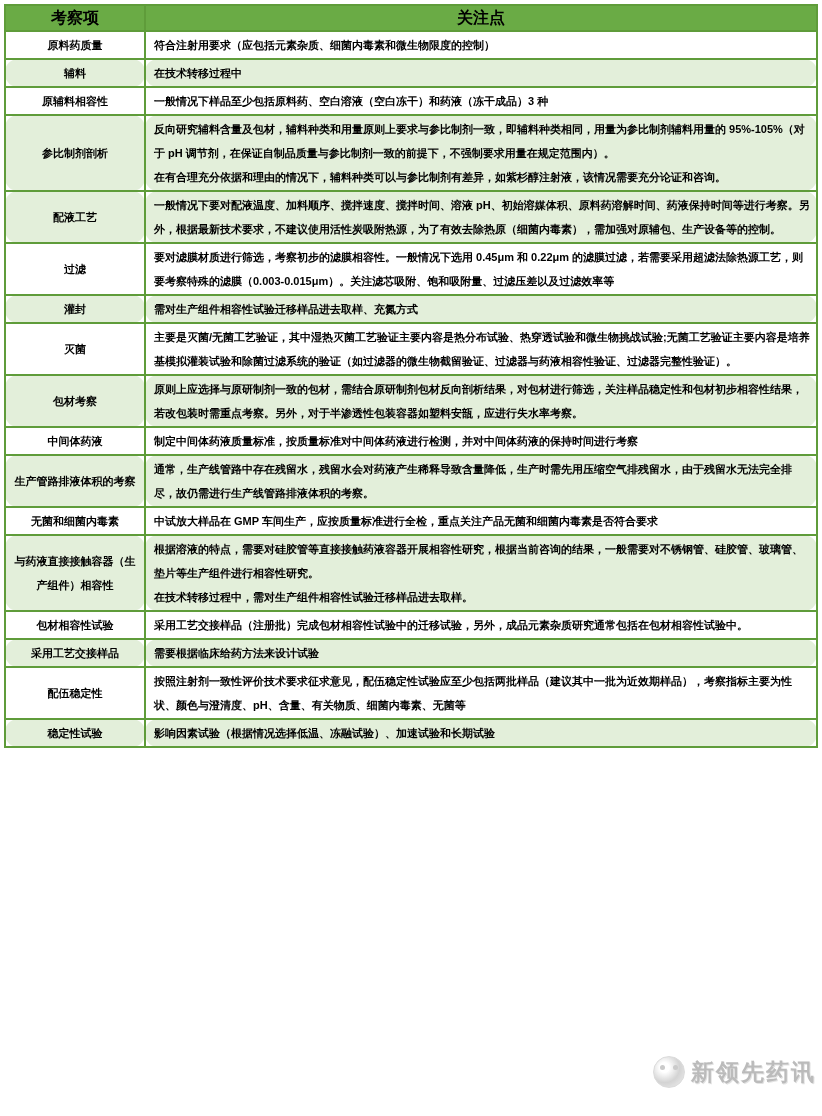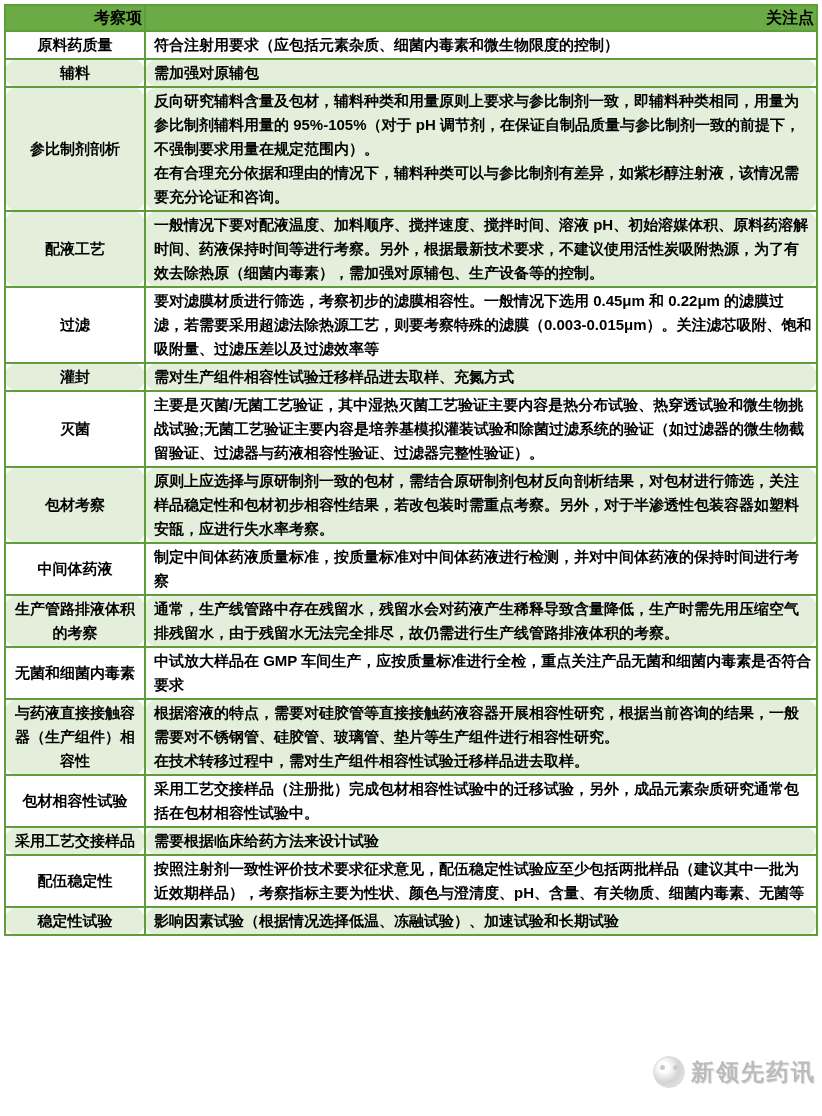--- a/index.html
+++ b/index.html
@@ -18,30 +18,30 @@
   }
   table.insp {
     border-collapse: collapse;
     table-layout: fixed;
     width: 814px;
     margin: 4px 0 0 4px;
     border: 2px solid #5f9c3a;
   }
   table.insp th, table.insp td {
     border: 2px solid #5f9c3a;
-    font-size: 15px;
+    font-size: 11px;
     font-weight: 700;
     color: #000000;
     vertical-align: middle;
   }
   table.insp th {
     background: #6aab45;
     height: 22px;
     font-size: 16px;
-    text-align: right;
+    text-align: center;
     padding: 1px 2px;
   }
   col.c-item { width: 140px; }
   td.item {
     text-align: center;
     padding: 1px 4px;
     line-height: 24px;
   }
   td.points {
     text-align: left;
@@ -106,23 +106,27 @@
       </tr>
     </thead>
     <tbody id="table-body">
     <tr>
       <td class="item">原料药质量</td>
       <td class="points">符合注射用要求（应包括元素杂质、细菌内毒素和微生物限度的控制）</td>
     </tr>
 
     <tr class="alt">
       <td class="item">辅料</td>
-      <td class="points">需加强对原辅包</td>
-    </tr>
-
+      <td class="points">在技术转移过程中</td>
+    </tr>
+
+    <tr>
+      <td class="item">原辅料相容性</td>
+      <td class="points">一般情况下样品至少包括原料药、空白溶液（空白冻干）和药液（冻干成品）3 种</td>
+    </tr>
 
     <tr class="alt">
       <td class="item">参比制剂剖析</td>
       <td class="points">反向研究辅料含量及包材，辅料种类和用量原则上要求与参比制剂一致，即辅料种类相同，用量为参比制剂辅料用量的 95%-105%（对于 pH 调节剂，在保证自制品质量与参比制剂一致的前提下，不强制要求用量在规定范围内）。
 在有合理充分依据和理由的情况下，辅料种类可以与参比制剂有差异，如紫杉醇注射液，该情况需要充分论证和咨询。</td>
     </tr>
 
 
     <tr class="alt">
       <td class="item">配液工艺</td>

